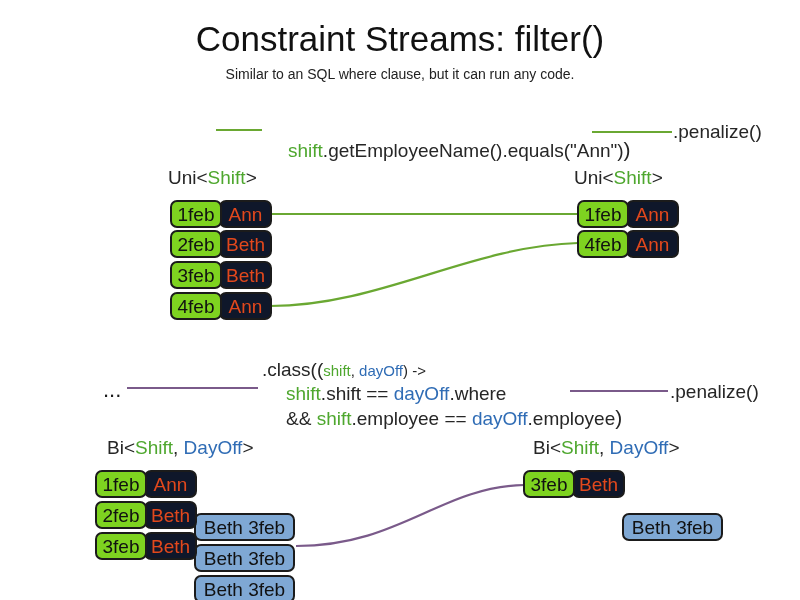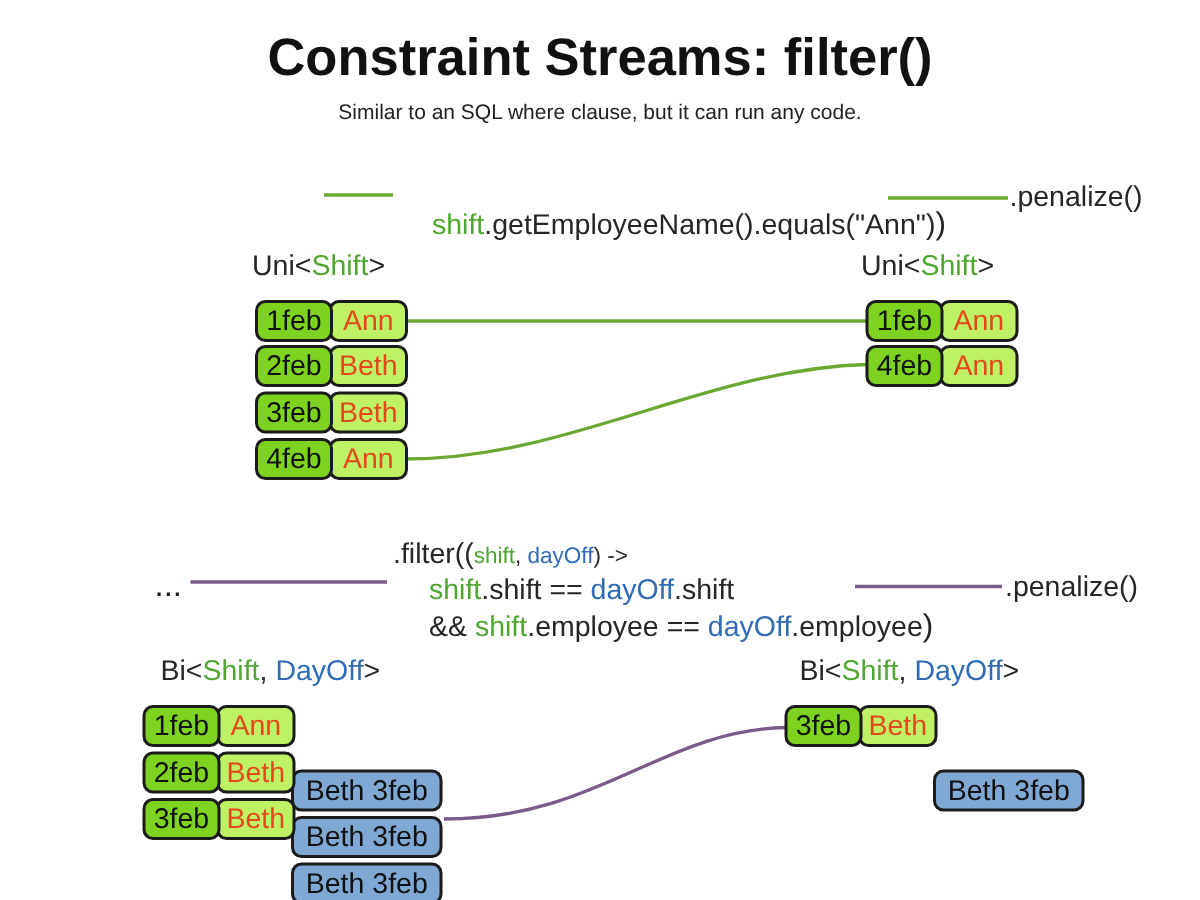--- a/index.html
+++ b/index.html
@@ -12,21 +12,21 @@
     overflow: hidden;
     font-family: "Liberation Sans", sans-serif;
     color: #1a1a1a;
   }
   .stage { position: absolute; inset: 0; }
 
   
   .title {
     position: absolute; top: 20px; left: 0; width: 800px;
     text-align: center;
-    font-size: 35px; font-weight: bold; line-height: 1.1;
+    font-size: 35px; font-weight: normal; line-height: 1.1;
     color: #111111;
     letter-spacing: 0px;
   }
   .subtitle {
     position: absolute; top: 66px; left: 0; width: 800px;
     text-align: center;
     font-size: 14px; color: #222222;
   }
 
   
@@ -62,21 +62,21 @@
     height: 28px;
   }
   .cell.date {
     background: #7ed320;
     color: #111111;
     border-radius: 7px;
     position: relative;
     z-index: 2;
   }
   .cell.name {
-    background: #bef264;
+    background: #0f172a;
     color: #e2481c;
     border-radius: 7px;
     margin-left: -3px;
     position: relative;
     z-index: 1;
     text-align: right;
   }
   .cell.dayoff {
     background: #7fa8d4;
     color: #111111;
@@ -153,25 +153,25 @@
     <div class="cell name" style="width:53px;">Ann</div>
   </div>
   <div class="tuple" style="left:577px; top:230px;">
     <div class="cell date" style="width:52px;">4feb</div>
     <div class="cell name" style="width:53px;">Ann</div>
   </div>
 
   <div class="dots" style="left:103px; top:377px;">...</div>
 
   <div class="expr" style="left:262px; top:359px;">
-    <span class="k">.filter((</span><span class="g sm">shift</span><span class="k sm">, </span><span class="b sm">dayOff</span><span class="k sm">) -&gt;</span>
+    <span class="k">.class((</span><span class="g sm">shift</span><span class="k sm">, </span><span class="b sm">dayOff</span><span class="k sm">) -&gt;</span>
   </div>
 
   <div class="expr sm" style="left:286px; top:383px;">
-    <span class="g">shift</span><span class="k">.shift == </span><span class="b">dayOff</span><span class="k">.shift</span>
+    <span class="g">shift</span><span class="k">.shift == </span><span class="b">dayOff</span><span class="k">.where</span>
   </div>
 
   <div class="expr sm" style="left:286px; top:406px;text-align:center;">
     <span class="k">&amp;&amp; </span><span class="g">shift</span><span class="k">.employee == </span><span class="b">dayOff</span><span class="k">.employee</span><span class="k paren-big">)</span>
   </div>
 
   <div class="expr" style="left:670px; top:381px;">.penalize()</div>
 
   <div class="label" style="left:107px; top:437px;">
     <span class="k">Bi&lt;</span><span class="g">Shift</span><span class="k">, </span><span class="b">DayOff</span><span class="k">&gt;</span>

